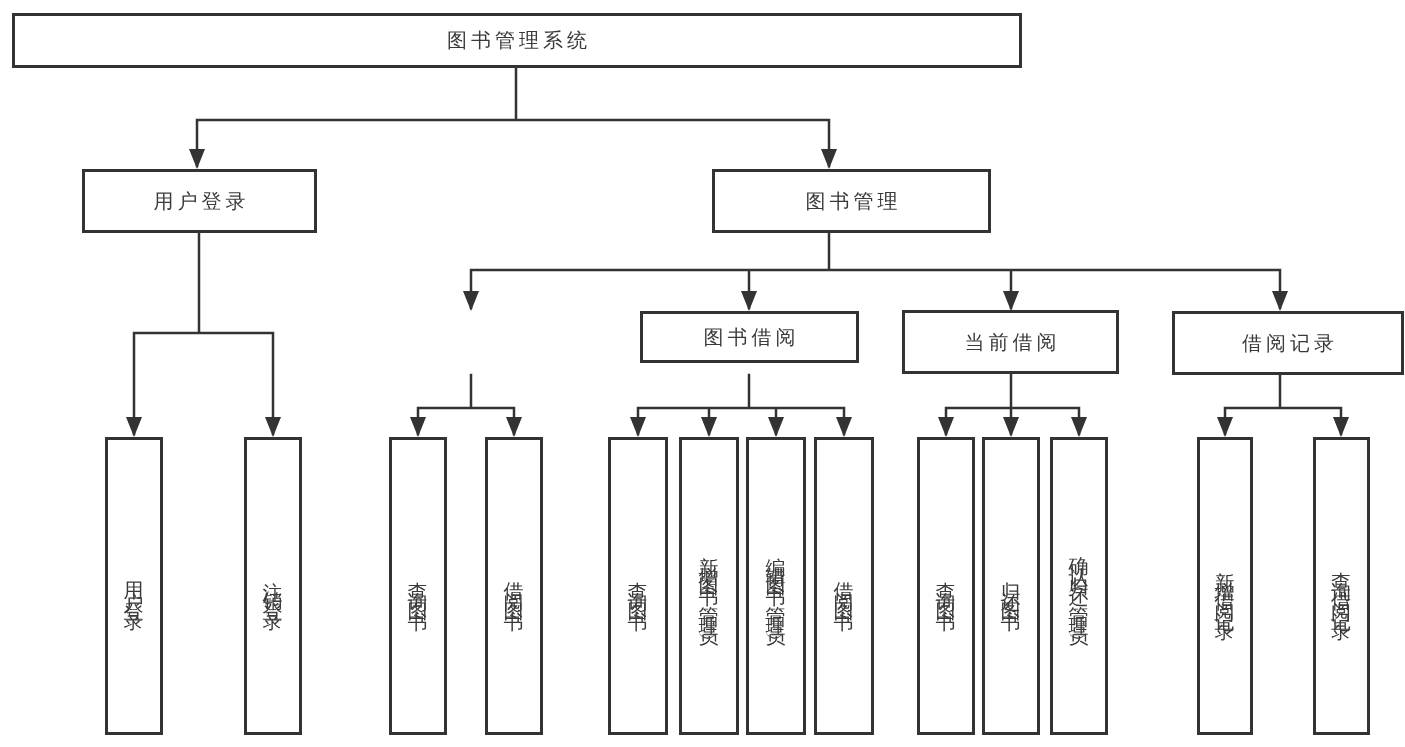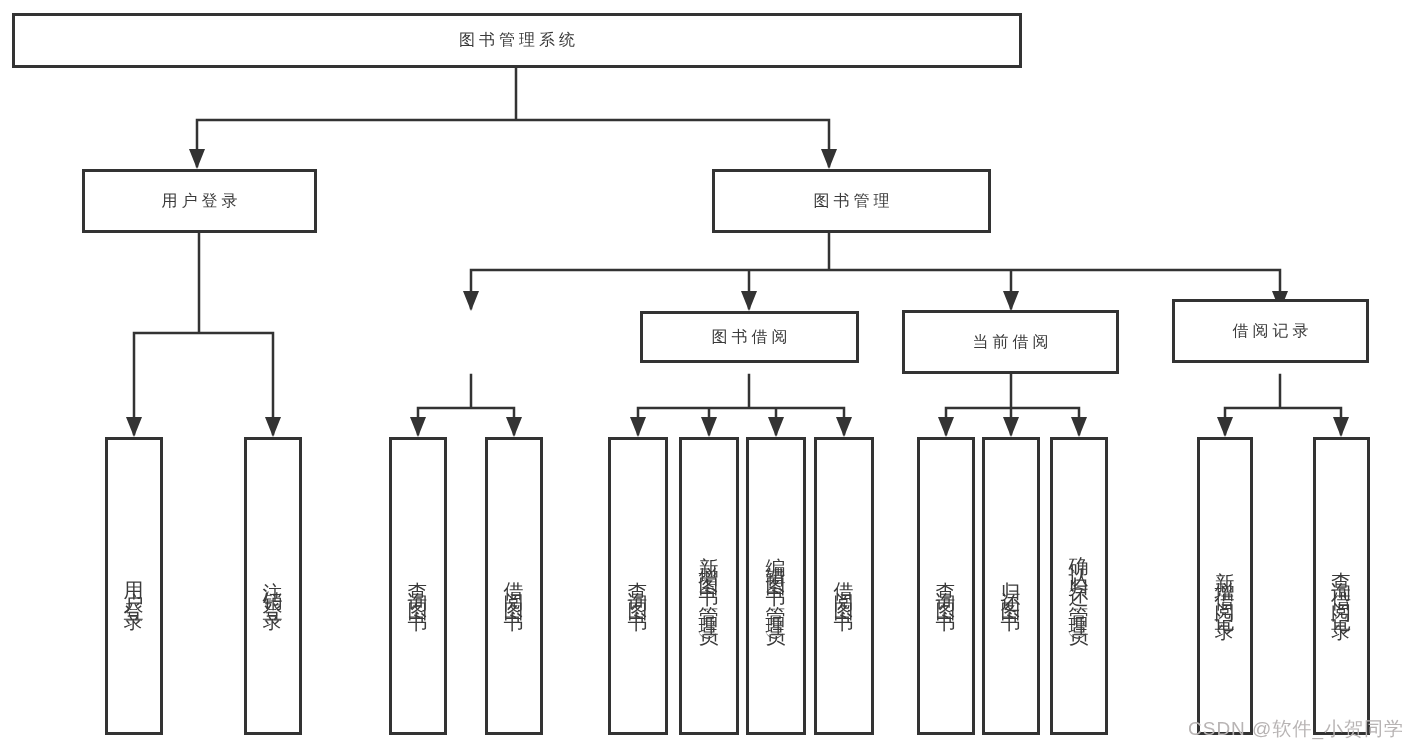--- a/index.html
+++ b/index.html
@@ -23,21 +23,21 @@
     position:absolute;
     box-sizing:border-box;
     border:3px solid var(--line);
     background:var(--bg);
     display:flex;
     align-items:center;
     justify-content:center;
   }
   .box span{color:var(--text);}
   .h span{
-    font-size:16px;
+    font-size:20px;
     letter-spacing:4px;
     text-indent:4px;
     white-space:nowrap;
   }
   .v span{
     writing-mode:vertical-rl;
     text-orientation:mixed;
     font-size:20px;
     letter-spacing:10px;
     line-height:1;
@@ -102,21 +102,21 @@
   <div class="box h" style="left:712px;top:169px;width:279px;height:64px">
     <span>图书管理</span>
   </div>
 
   <div class="box h" style="left:640px;top:311px;width:219px;height:52px">
     <span>图书借阅</span>
   </div>
   <div class="box h" style="left:902px;top:310px;width:217px;height:64px">
     <span>当前借阅</span>
   </div>
-  <div class="box h" style="left:1172px;top:299px;width:197px;height:64px">
+  <div class="box h" style="left:1172px;top:311px;width:232px;height:64px">
     <span>借阅记录</span>
   </div>
 
   <div class="box v" style="left:105px;top:437px;width:58px;height:298px">
     <span>用户登录</span>
   </div>
   <div class="box v" style="left:244px;top:437px;width:58px;height:298px">
     <span>注销登录</span>
   </div>
 
@@ -150,15 +150,14 @@
     <span>确认归还（管理员）</span>
   </div>
 
   <div class="box v" style="left:1197px;top:437px;width:56px;height:298px">
     <span>新增借阅记录</span>
   </div>
   <div class="box v" style="left:1313px;top:437px;width:57px;height:298px">
     <span>查询借阅记录</span>
   </div>
 
-  <div id="watermark">CSDN @软件_小贺同学</div>
 
 </div>
 
 </body></html>

